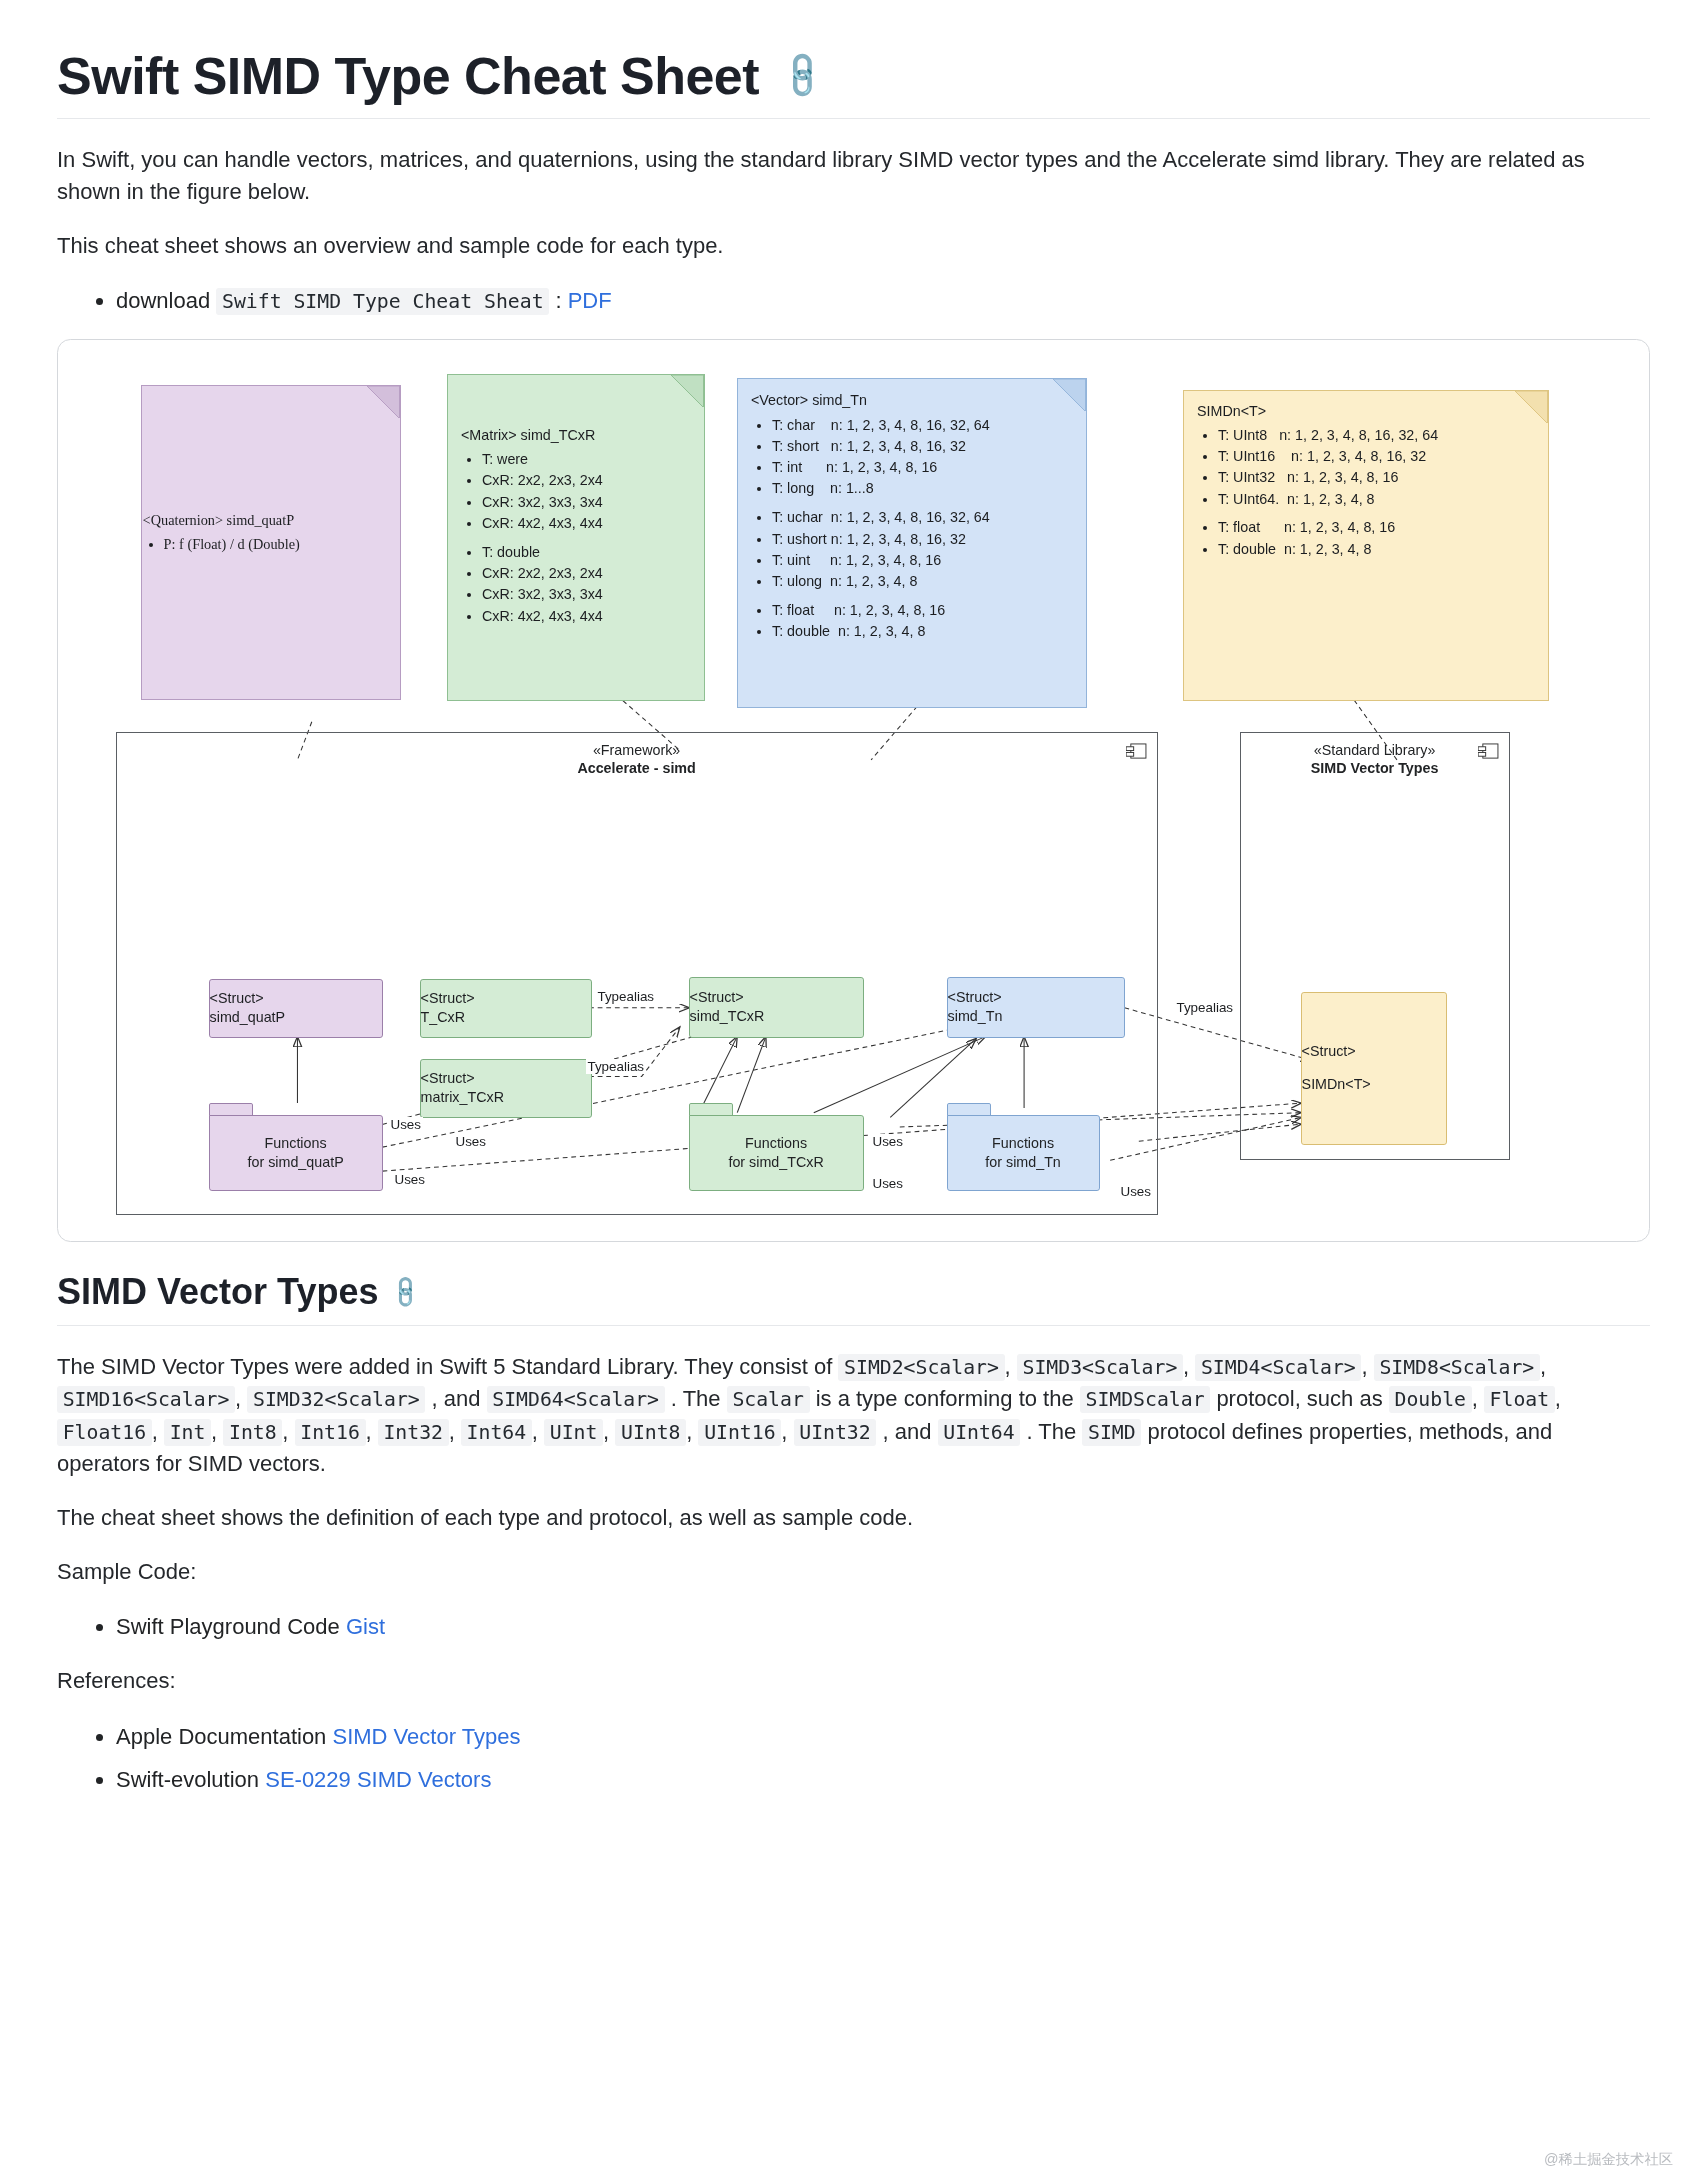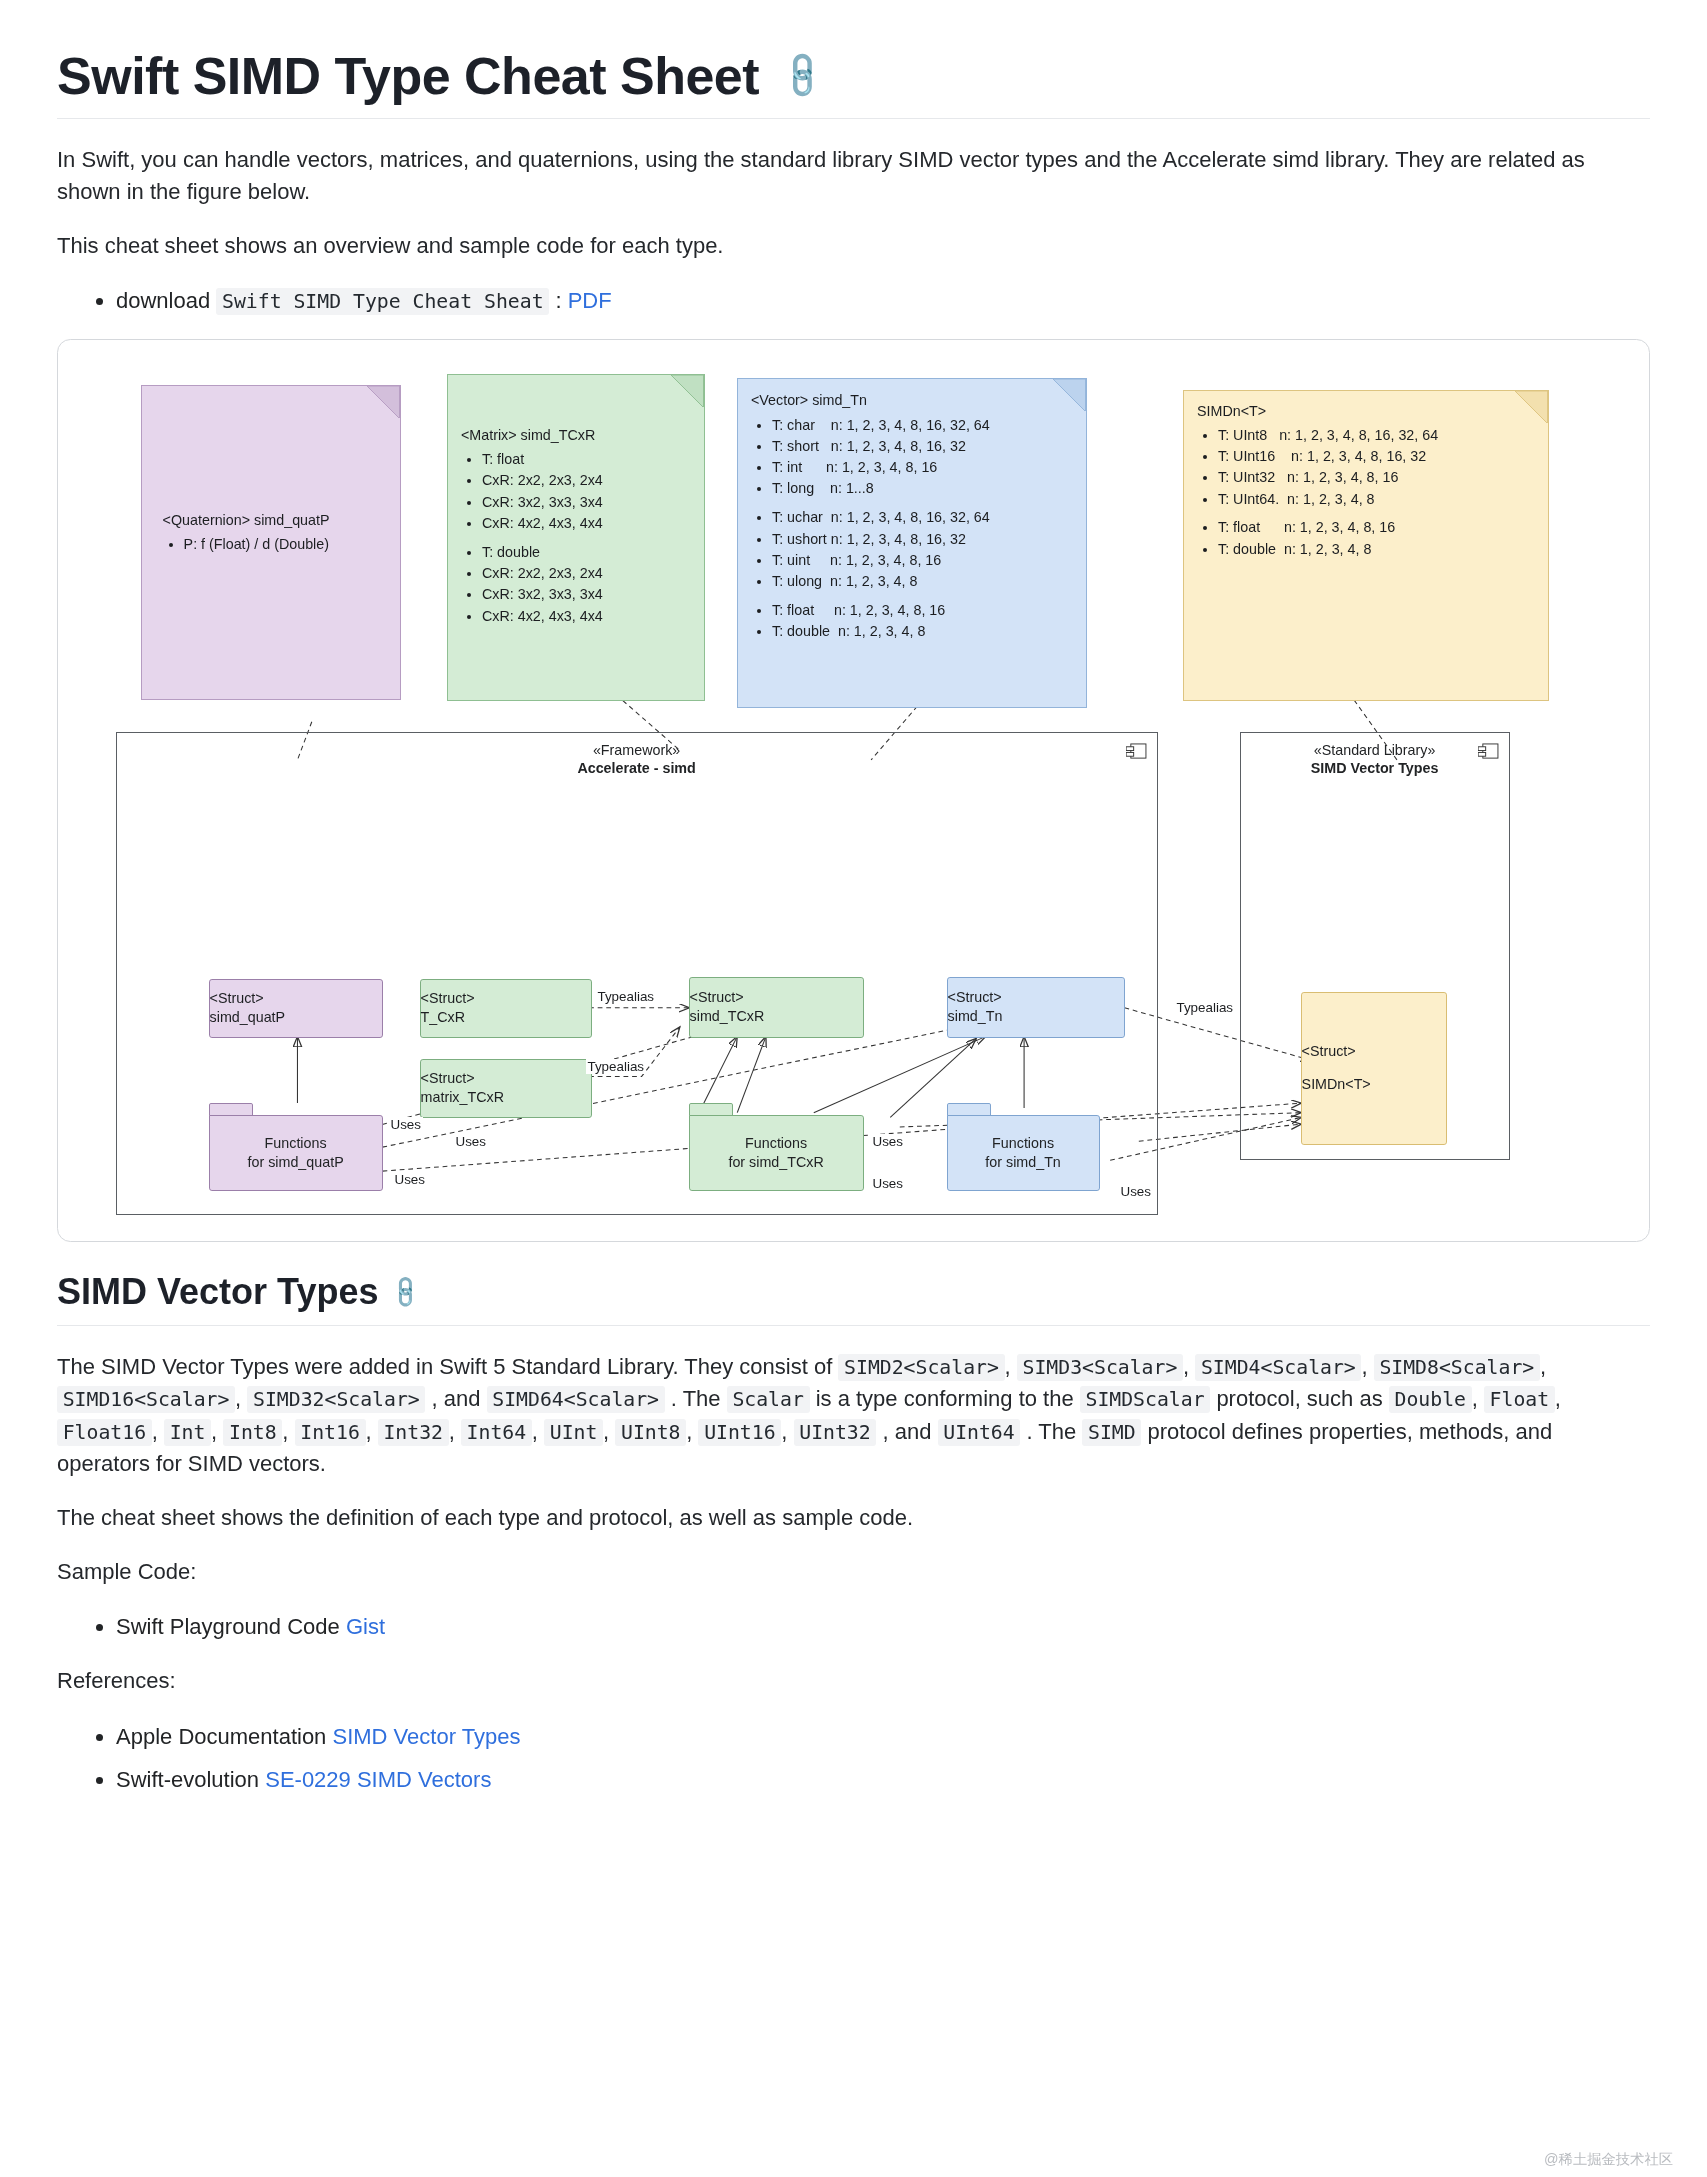--- a/index.html
+++ b/index.html
@@ -217,36 +217,36 @@
           <path d="M1000,795 L1000,720" marker-end="url(#arrowSolid)"></path>
           <path d="M660,800 L700,720" marker-end="url(#arrowSolid)"></path>
           <path d="M860,805 L950,722" marker-end="url(#arrowSolid)"></path>
         </g>
       </svg>
 
       <div class="note purple-note" style="left:73px; top:35px; width:260px; height:315px;">
         <svg class="fold" viewBox="0 0 34 34">
           <path d="M0,0 L34,34 L34,0 Z" fill="#d3bfdb" stroke="#b69cc2" stroke-width="1"></path>
         </svg>
-        <div style="position:absolute; top:124px; left:0; width:100%; padding:0 21px;">
+        <div style="position:absolute; top:124px; left:0; width:100%; padding:0 1px;font-family:Liberation Serif, serif;">
           <div class="note-title">&lt;Quaternion&gt; simd_quatP</div>
           <ul>
             <li>P: f (Float) / d (Double)</li>
           </ul>
         </div>
       </div>
 
       <div class="note green-note" style="left:379px; top:24px; width:258px; height:327px;">
         <svg class="fold" viewBox="0 0 34 34">
           <path d="M0,0 L34,34 L34,0 Z" fill="#c0e0c2" stroke="#8fbf92" stroke-width="1"></path>
         </svg>
         <div style="position:absolute; top:50px; left:0; width:100%; padding:0 13.4px;">
           <div class="note-title">&lt;Matrix&gt; simd_TCxR</div>
           <ul class="grp">
-            <li>T: float</li>
+            <li>T: were</li>
             <li>CxR: 2x2, 2x3, 2x4</li>
             <li>CxR: 3x2, 3x3, 3x4</li>
             <li>CxR: 4x2, 4x3, 4x4</li>
           </ul>
           <ul>
             <li>T: double</li>
             <li>CxR: 2x2, 2x3, 2x4</li>
             <li>CxR: 3x2, 3x3, 3x4</li>
             <li>CxR: 4x2, 4x3, 4x4</li>
           </ul>

